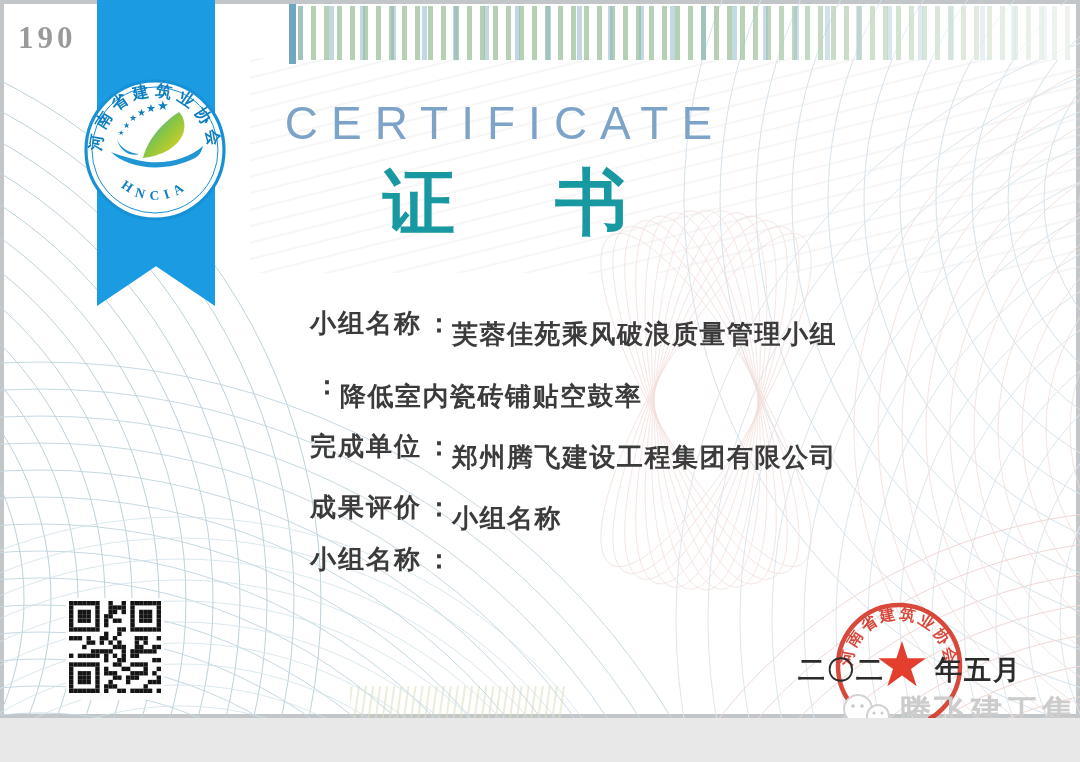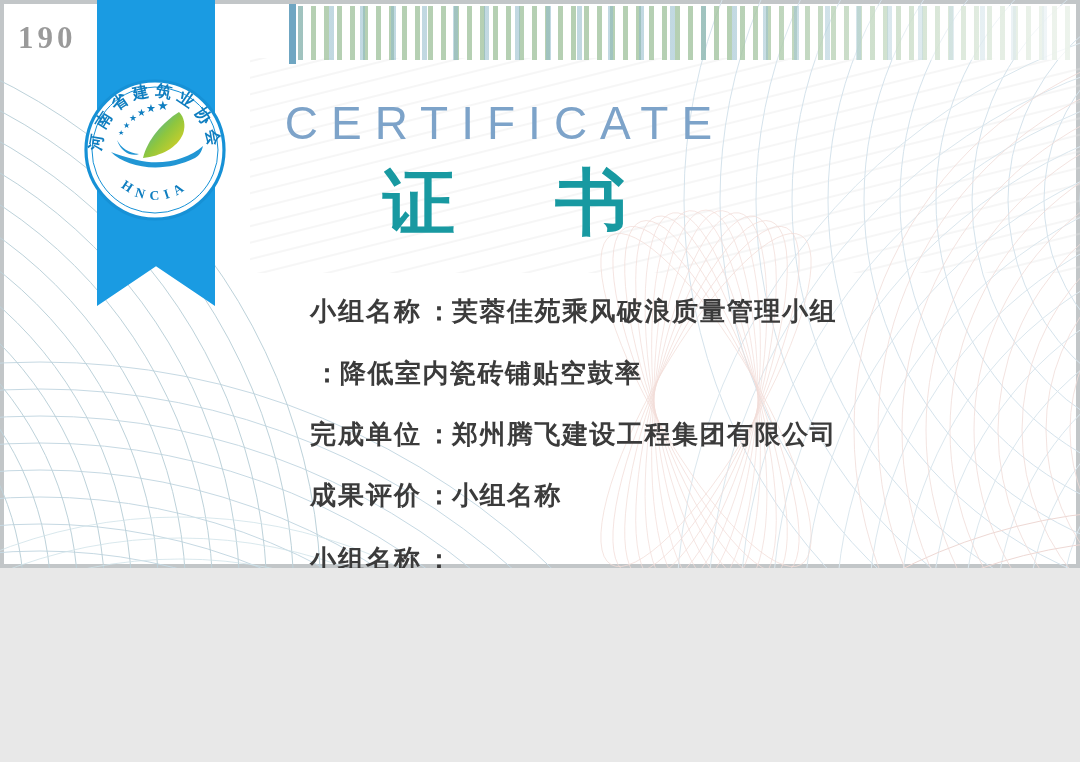--- a/index.html
+++ b/index.html
@@ -1,17 +1,17 @@
 <!DOCTYPE html>
 <html><head>
 <meta charset="utf-8">
 <style>
   html,body{margin:0;padding:0;background:#e8e8e8;}
   .page{
-    position:relative;width:1080px;height:568px;background:#ffffff;
+    position:relative;width:1080px;height:718px;background:#ffffff;
     overflow:hidden;box-shadow:inset 0 0 0 4px #c2c6c8;
     font-family:"Liberation Sans","DejaVu Sans",sans-serif;
   }
   svg.bg{position:absolute;left:0;top:0;z-index:0;}
   
   .barcode{
     position:absolute;left:298px;top:6px;width:772px;height:54px;z-index:1;
   }
   .barcode .bars{
     position:absolute;inset:0;
@@ -45,21 +45,21 @@
     font-family:"Liberation Serif","DejaVu Serif",serif;
     font-size:72px;font-weight:bold;color:#1899a1;line-height:1.05;
   }
   
   .field-row{
     position:absolute;left:310px;z-index:2;display:flex;align-items:center;
     font-size:26px;font-weight:bold;color:#3b3b3b;line-height:1.15;
   }
   .flabel{width:112px;letter-spacing:2px;white-space:nowrap;}
   .fcolon{width:14px;margin-left:4px;text-align:center;}
-  .fvalue{margin-left:12px;letter-spacing:1.5px;white-space:nowrap;}
+  .fvalue{margin-left:12px;letter-spacing:1.5px;white-space:nowrap;margin-top:23px;}
   .member-line2{
     position:absolute;left:452px;top:586px;z-index:2;
     font-size:26px;font-weight:bold;color:#3b3b3b;letter-spacing:1.5px;white-space:nowrap;
   }
   .row1{top:297px}.row2{top:359px}.row3{top:420px}.row4{top:481px}.row5{top:545px}
   
   .qr-wrap{position:absolute;left:66px;top:598px;z-index:2;background:#fdfdfd;padding:3px;}
   
   svg.seal{position:absolute;left:833px;top:600px;z-index:3;opacity:.92;}
   .date{

